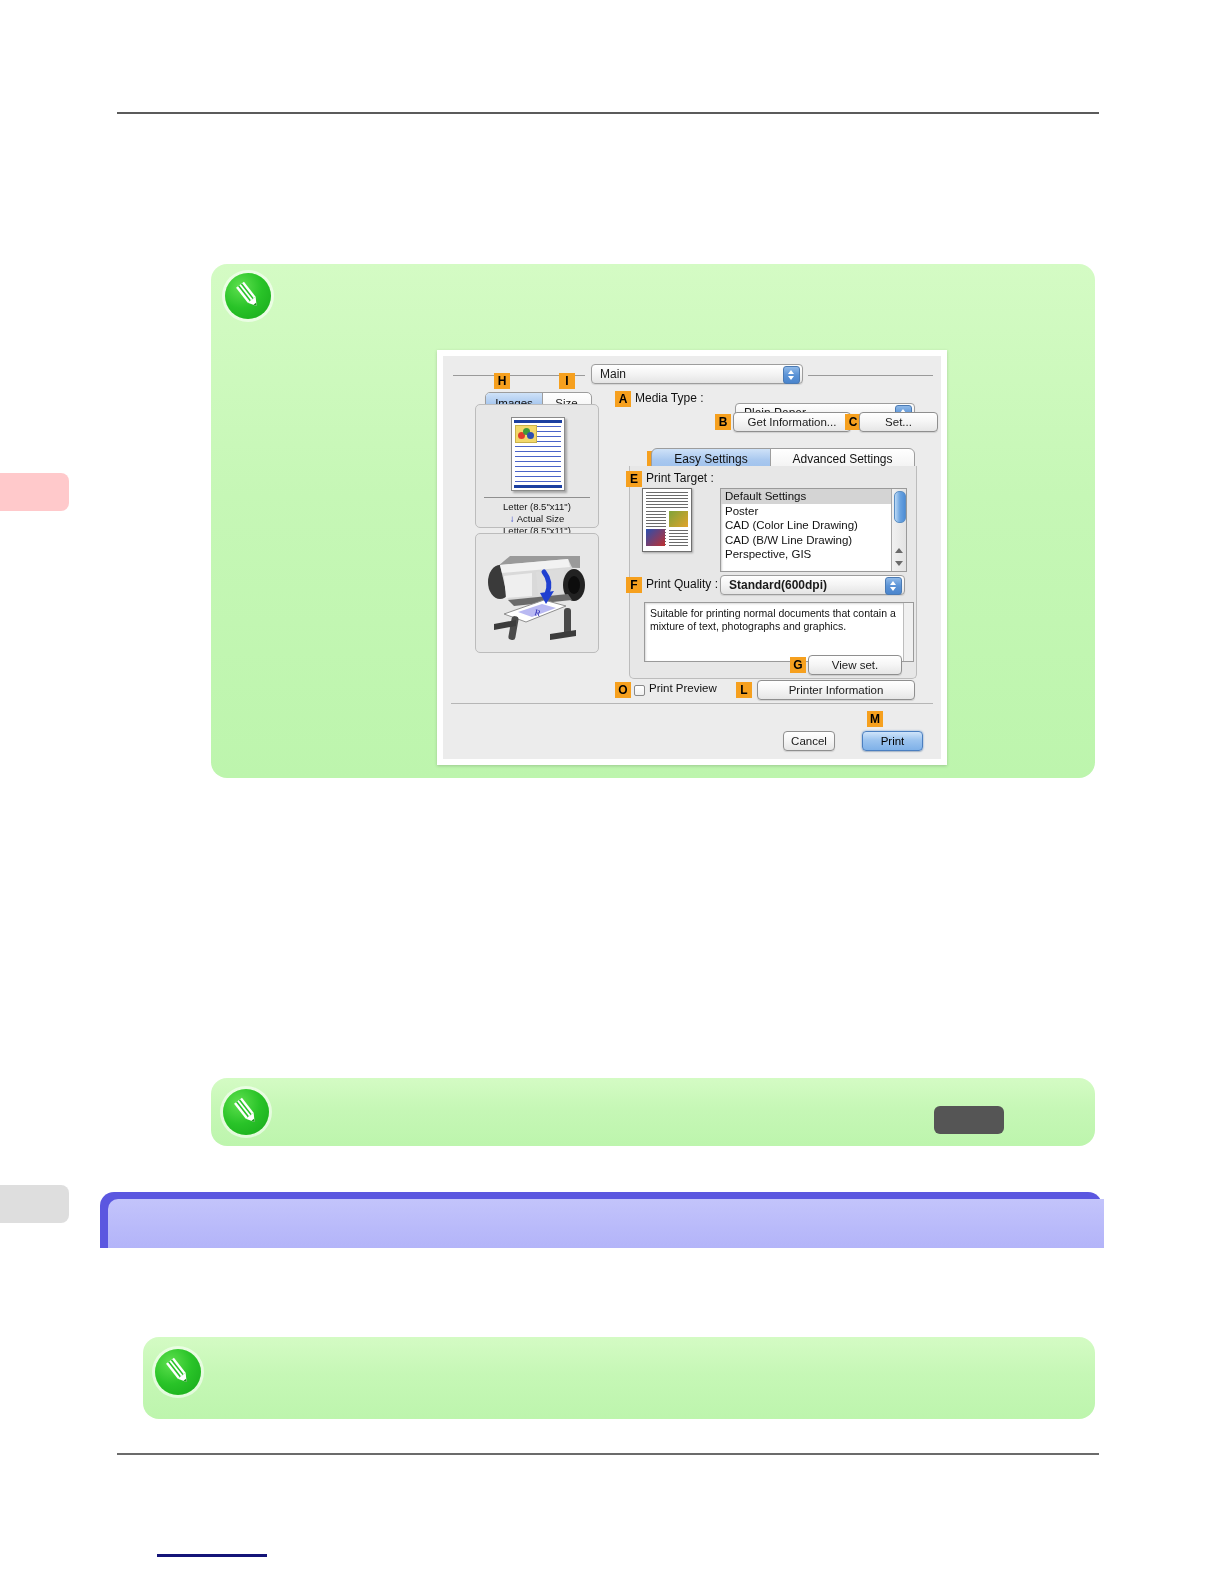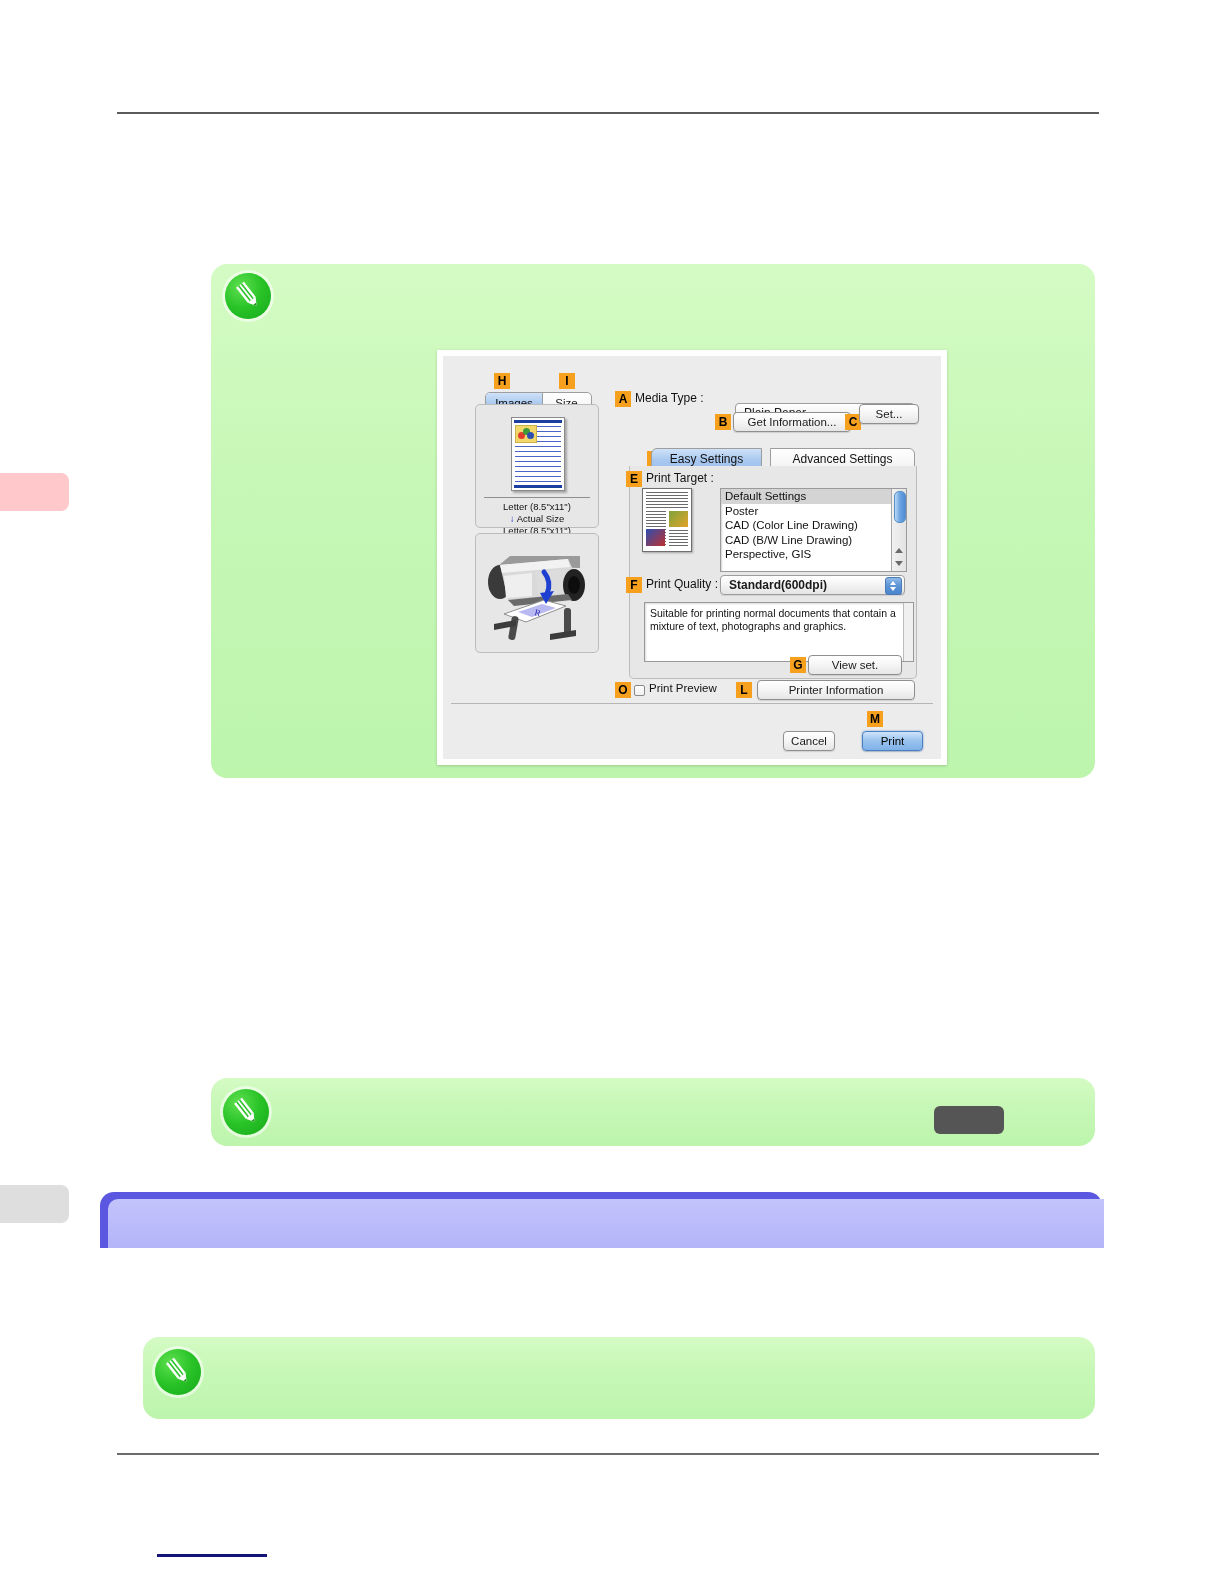--- a/index.html
+++ b/index.html
@@ -159,21 +159,21 @@
   }
 
   
   .tabgrp{
     position:absolute;left:186px;top:92px;width:286px;height:23px;
   }
   .tab{
     position:absolute;top:0;height:23px;box-sizing:border-box;
     border:1px solid #9d9d9d;font-size:12px;line-height:21px;text-align:center;color:#111;
   }
-  .tab.a{left:22px;width:111px;border-radius:6px 0 0 0;
+  .tab.a{left:22px;width:120px;border-radius:6px 0 0 0;
     background:linear-gradient(180deg,#cfe2f8 0%,#a9c8ef 52%,#9dc0ec 100%);}
   .tab.b{left:141px;width:145px;border-radius:0 6px 0 0;
     background:linear-gradient(180deg,#ffffff 0%,#f1f1f1 100%);}
 
   .panel{
     position:absolute;left:186px;top:110px;width:286px;height:212px;
     border:1px solid #bcbcbc;border-top:none;border-radius:0 0 5px 5px;background:#e7e7e7;
   }
 
   
@@ -241,20 +241,28 @@
           <polygon points="10,21 20,21 15,29" fill="#ffffff"></polygon>
           <polygon points="13.4,26 16.6,26 15,29" fill="#1c8f1c"></polygon>
         </g>
       </svg>
     </div>
   </div>
 
   <div class="dialog">
     <div class="dlg-body">
 
+      <div class="top-row">
+        <div class="top-rule l"></div>
+        <div class="top-rule r"></div>
+        <div class="popup popup-main">
+          <span>Main</span>
+          <span class="arrows"></span>
+        </div>
+      </div>
 
       <div class="badge" style="left:51px;top:17px;">H</div>
       <div class="badge" style="left:116px;top:17px;">I</div>
 
       <div class="seg">
         <div class="on">Images</div>
         <div class="off">Size</div>
       </div>
 
       <div class="grp grp-preview">
@@ -308,21 +316,21 @@
       <div class="badge" style="left:172px;top:35px;">A</div>
       <div class="lbl" style="left:192px;top:35px;">Media Type :</div>
       <div class="popup" style="left:292px;top:47px;width:180px;">
         <span>Plain Paper</span>
         <span class="arrows"></span>
       </div>
 
       <div class="badge" style="left:272px;top:58px;">B</div>
       <div class="btn" style="left:290px;top:56px;width:118px;">Get Information...</div>
       <div class="badge" style="left:402px;top:58px;">C</div>
-      <div class="btn" style="left:416px;top:48px;width:60px;">Set...</div>
+      <div class="btn" style="left:416px;top:56px;width:79px;">Set...</div>
 
       <div class="badge" style="left:204px;top:95px;">D</div>
       <div class="tabgrp">
         <div class="tab a">Easy Settings</div>
         <div class="tab b">Advanced Settings</div>
       </div>
 
       <div class="panel">
 
         <div class="badge" style="left:-4px;top:5px;">E</div>

